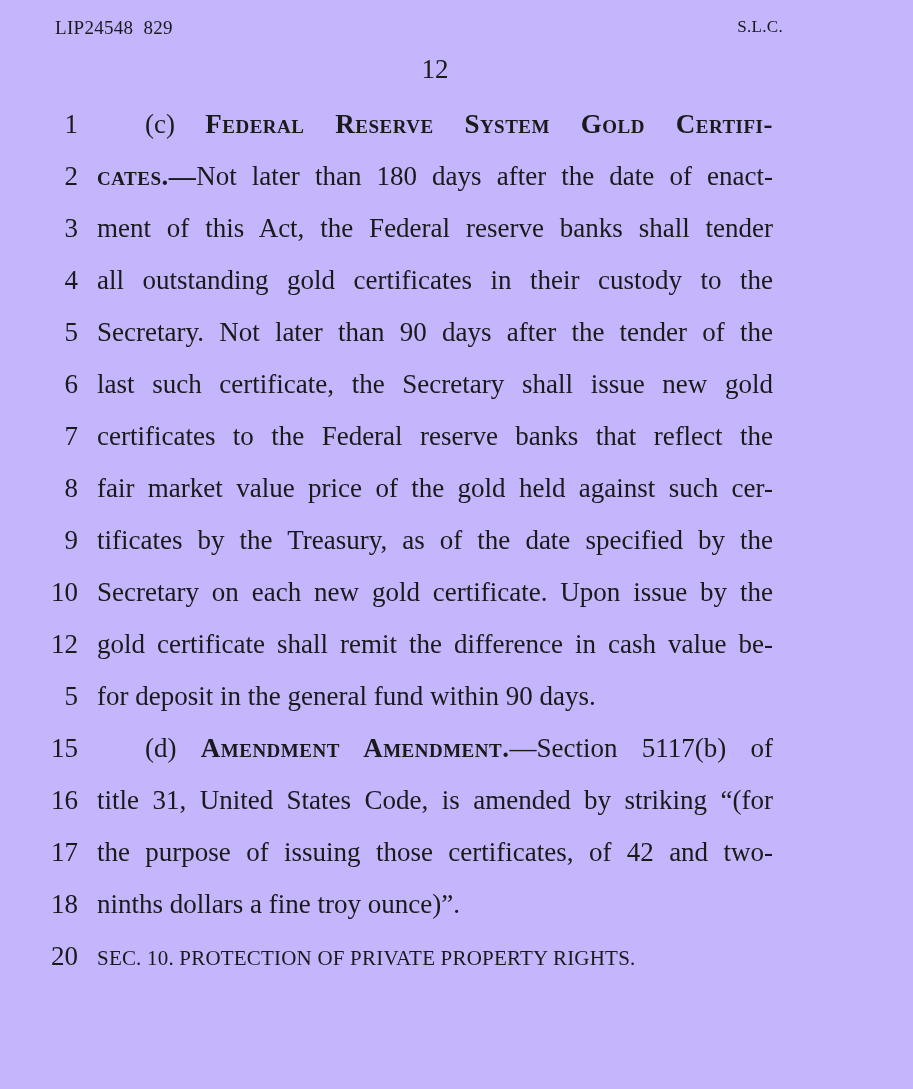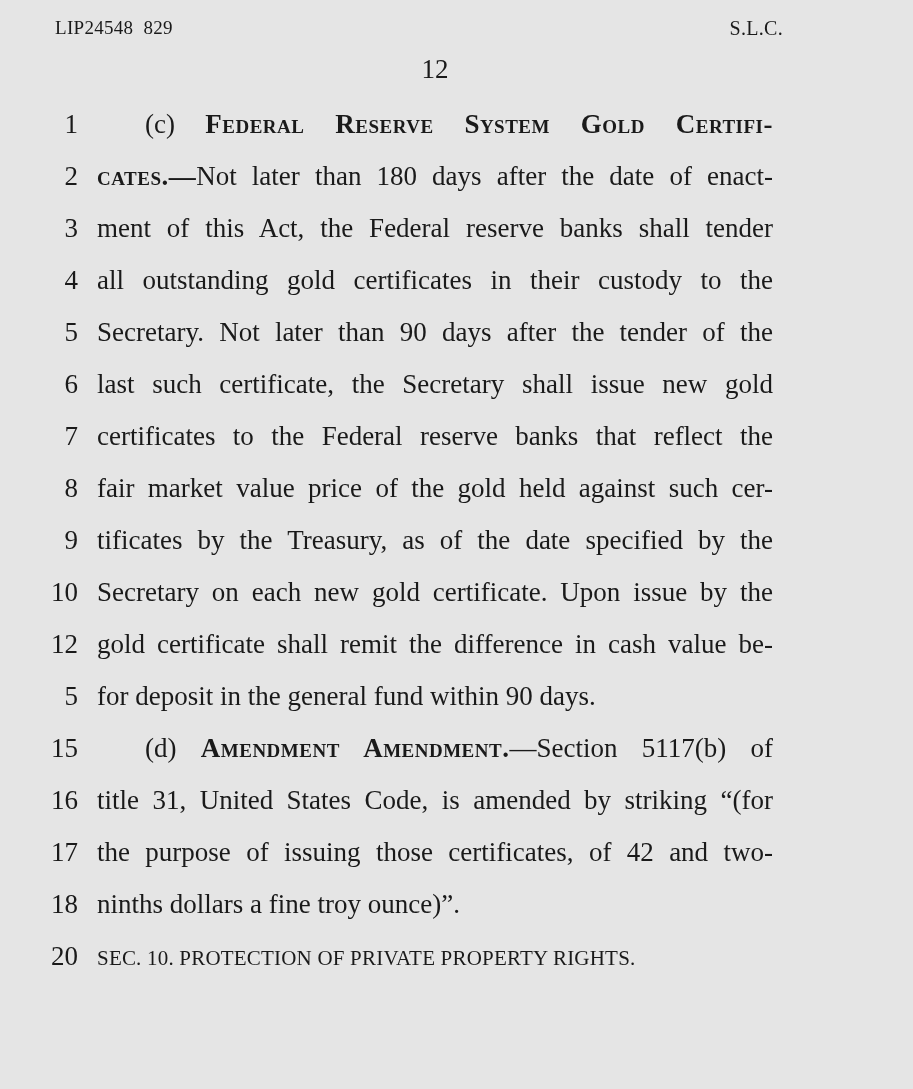--- a/index.html
+++ b/index.html
@@ -8,35 +8,35 @@
     width: 913px;
     height: 1089px;
     position: relative;
     overflow: hidden;
     font-family: "Liberation Serif", "DejaVu Serif", serif;
     color: #1a1a1a;
   }
   .page {
     position: absolute;
     inset: 0;
-    background: #e5e5e5;
+    background: #c4b5fd;
   }
   .header-left {
     position: absolute;
     top: 17px;
     left: 55px;
     font-size: 19px;
     white-space: pre;
     letter-spacing: 0.3px;
   }
   .header-right {
     position: absolute;
     top: 17px;
     right: 130px;
-    font-size: 20px;
+    font-size: 17px;
     letter-spacing: 0.3px;
   }
   .page-number {
     position: absolute;
     top: 54px;
     left: 97px;
     width: 676px;
     text-align: center;
     font-size: 27px;
   }

